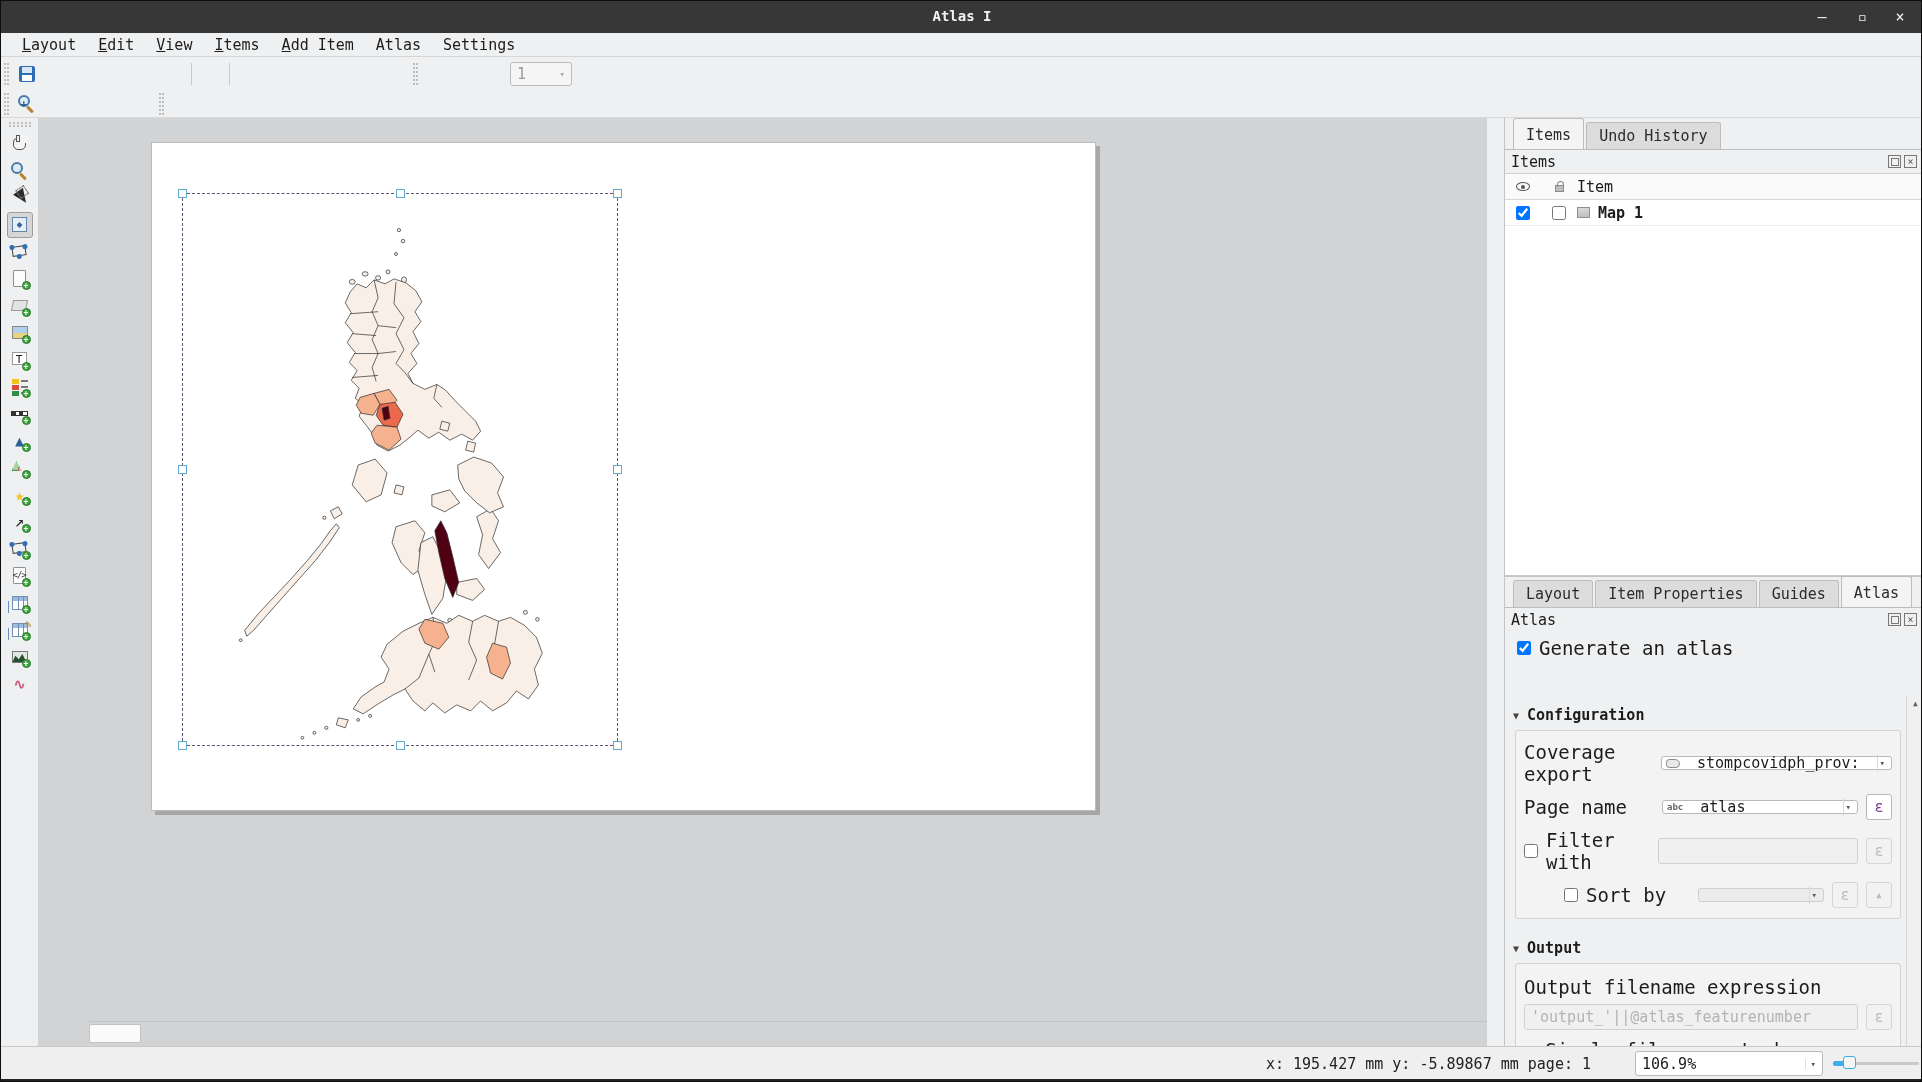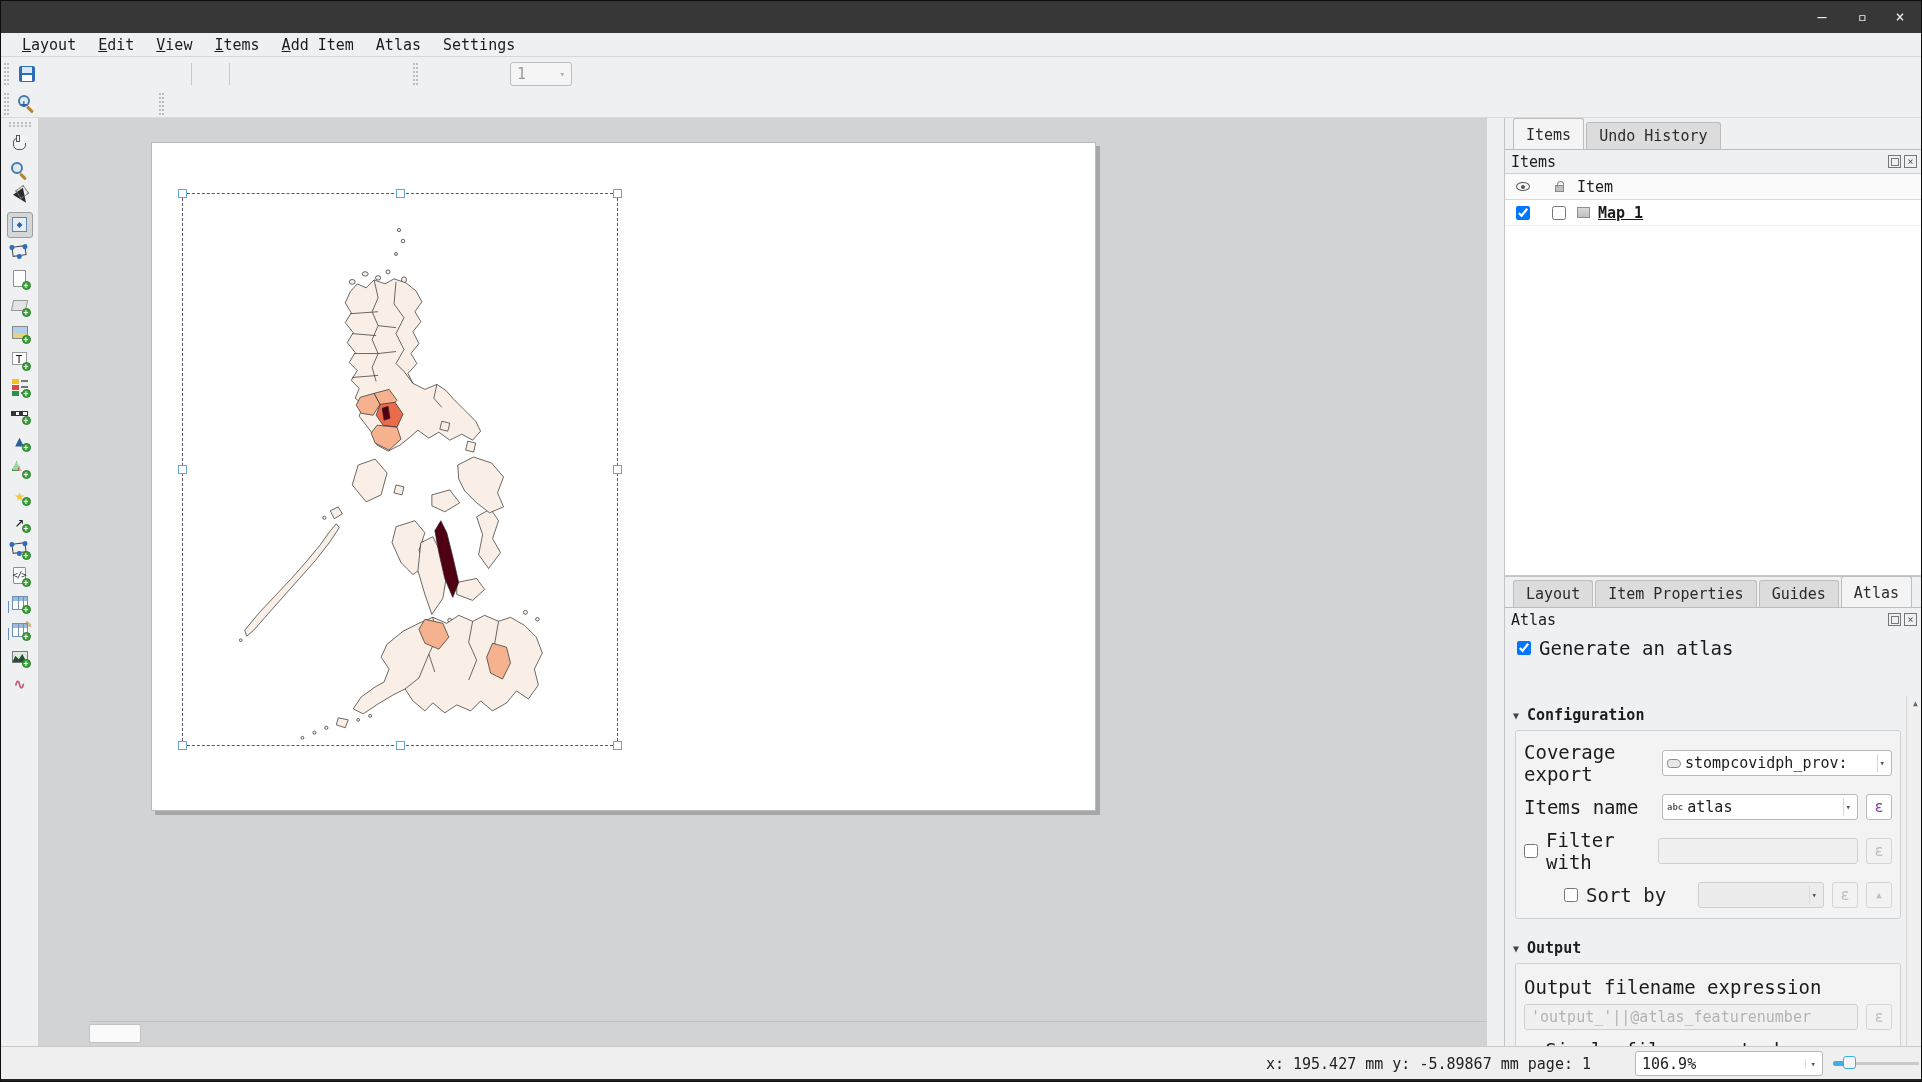--- a/index.html
+++ b/index.html
@@ -112,31 +112,31 @@
   .itr{display:flex;align-items:center;height:26px;border-bottom:1px solid #ededed;}
   .itr.hdr{background:#fafafa;border-bottom:1px solid #d8d8d8;font-size:15px;}
   .col-eye{width:36px;display:flex;justify-content:center;}
   .col-lock{width:36px;display:flex;justify-content:center;}
   .eye-i{width:14px;height:9px;border:1px solid #555;border-radius:50%;position:relative;}
   .eye-i::after{content:"";position:absolute;left:4px;top:2px;width:4px;height:4px;border-radius:50%;background:#555;}
   .locksm{width:9px;height:7px;background:#bfbfbf;border:1px solid #8a8a8a;position:relative;margin-top:4px;}
   .locksm::before{content:"";position:absolute;left:1px;top:-5px;width:5px;height:5px;border:1px solid #8a8a8a;border-bottom:none;border-radius:4px 4px 0 0;}
   .maplayer-i{width:13px;height:11px;background:linear-gradient(#d9d9d9,#bfbfbf);border:1px solid #8f8f8f;}
   input[type=checkbox]{width:14px;height:14px;margin:0;}
-  .boldtxt{font-weight:bold;text-decoration:underline;}
+  .boldtxt{font-weight:bold;}
 
   
   .atlas-scroll{position:absolute;left:0;top:88px;width:402px;height:840px;background:#eff0f1;overflow:hidden;}
   .secthead{display:flex;align-items:center;gap:8px;font-weight:bold;font-size:15px;padding:10px 6px 6px 8px;}
   .tri{font-size:10px;color:#444;}
   .groupbox{border:1px solid #d2d2d2;border-radius:3px;background:#f3f3f3;margin:0 6px 10px 10px;padding:10px 8px;}
   .frow{display:flex;align-items:center;margin-bottom:9px;gap:8px;min-height:26px;}
   .frow:last-child{margin-bottom:0;padding-left:40px;}
   .flabel{font-size:19px;}
-  .combo{height:26px;background:#fff;border:1px solid #b9b9b9;border-radius:3px;display:flex;align-items:center;padding:0 4px;gap:4px;}
+  .combo{height:14px;background:#fff;border:1px solid #b9b9b9;border-radius:3px;display:flex;align-items:center;padding:0 4px;gap:17px;}
   .combo .val{flex:1;overflow:hidden;white-space:nowrap;font-size:15px;}
   .combo .da{color:#555;font-size:9px;padding:0 2px;border-left:1px solid #d9d9d9;height:18px;line-height:18px;}
   .combo.disabled{background:#ececec;border-color:#cfcfcf;}
   .ebtn{width:26px;height:26px;border:1px solid #b9b9b9;border-radius:3px;background:#fff;color:#7c3f8f;font-size:15px;display:flex;align-items:center;justify-content:center;}
   .ebtn.disabled{color:#bdbdbd;border-color:#d5d5d5;background:#f2f2f2;}
   .lineedit{height:26px;background:#fff;border:1px solid #b9b9b9;border-radius:3px;padding:0 6px;display:flex;align-items:center;font-size:15px;}
   .lineedit.disabled{background:#f0f0f0;border-color:#d0d0d0;color:#b3b3b3;}
   .abc{font-size:9px;color:#666;font-weight:bold;}
   .polyglyph{width:14px;height:9px;background:#e8e8e8;border:1px solid #8a8a8a;border-radius:4px 6px 5px 4px;}
   .atlasvs{position:absolute;right:0;top:88px;width:17px;height:840px;background:#f0f0f0;border-left:1px solid #d5d5d5;}
@@ -150,20 +150,21 @@
   .slider .fill{position:absolute;left:0;top:2px;width:12px;height:5px;background:#3daee9;border-radius:2px;}
   .slider .knob{position:absolute;left:10px;top:-3px;width:13px;height:13px;background:#f5f5f5;border:1px solid #3daee9;border-radius:3px;}
   .botline{left:0;top:1078px;width:1922px;height:4px;background:#242424;}
 </style>
 </head>
 <body>
 
 <div id="window">
 
   <div class="abs titlebar">
+    <div class="abs title-text">Atlas I</div>
     <div class="abs winbtn" style="right:86px;">–</div>
     <div class="abs winbtn" style="right:46px;">▫</div>
     <div class="abs winbtn" style="right:8px;">×</div>
   </div>
 
   <div class="abs menubar">
     <span class="menu-item"><u>L</u>ayout</span>
     <span class="menu-item"><u>E</u>dit</span>
     <span class="menu-item"><u>V</u>iew</span>
     <span class="menu-item"><u>I</u>tems</span>
@@ -658,21 +659,21 @@
         <div class="groupbox">
           <div class="frow">
             <span class="flabel" style="width:130px;">Coverage export</span>
             <div class="combo" style="flex:1;">
               <span class="polyglyph"></span>
               <span class="val">stompcovidph_prov:</span>
               <span class="da">▾</span>
             </div>
           </div>
           <div class="frow">
-            <span class="flabel" style="width:130px;">Items name</span>
+            <span class="flabel" style="width:130px;">Page name</span>
             <div class="combo" style="flex:1;">
               <span class="abc">abc</span>
               <span class="val">atlas</span>
               <span class="da">▾</span>
             </div>
             <div class="ebtn">ε</div>
           </div>
           <div class="frow">
             <input type="checkbox" style="">
             <span class="flabel" style="width:104px;">Filter with</span>

